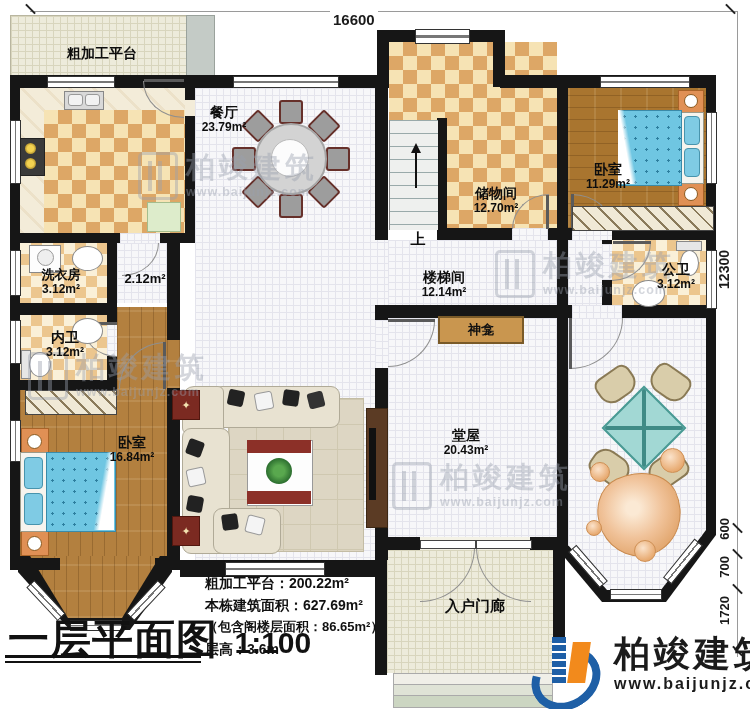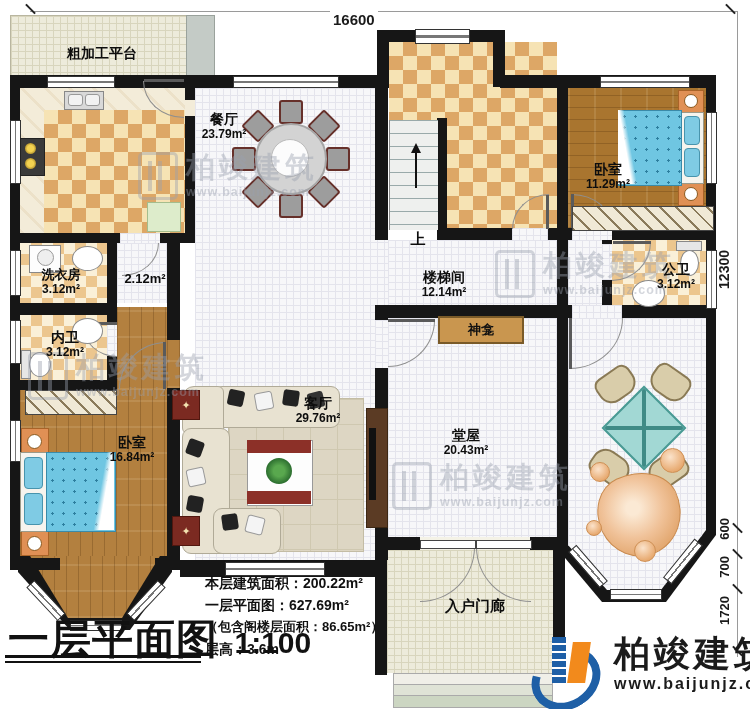--- a/index.html
+++ b/index.html
@@ -320,23 +320,27 @@
       </div>
     <div>
         <div class="wm-brand">柏竣建筑</div>
          <div class="wm-site">www.baijunjz.com</div>
       </div>
   </div>
 
   <div class="rlabel" style="left:40px;top:46px;width:124px;">
     <span class="rname">粗加工平台</span>
   </div>
-  <div class="rlabel" style="left:174px;top:112px;width:100px;">
+  <div class="rlabel" style="left:174px;top:105px;width:100px;">
     <span class="rname">餐厅</span>
     <span class="rarea">23.79m²</span>
+  </div>
+  <div class="rlabel" style="left:446px;top:186px;width:100px;">
+    <span class="rname">储物间</span>
+    <span class="rarea">12.70m²</span>
   </div>
   <div class="rlabel" style="left:558px;top:162px;width:100px;">
     <span class="rname">卧室</span>
     <span class="rarea">11.29m²</span>
   </div>
   <div class="rlabel" style="left:16px;top:268px;width:90px;">
     <span class="rname" style="font-size:13px;">洗衣房</span>
     <span class="rarea">3.12m²</span>
   </div>
   <div class="rlabel" style="left:100px;top:272px;width:90px;">
@@ -350,46 +354,42 @@
     <span class="rname">公卫</span>
     <span class="rarea">3.12m²</span>
   </div>
   <div class="rlabel" style="left:394px;top:270px;width:100px;">
     <span class="rname">楼梯间</span>
     <span class="rarea">12.14m²</span>
   </div>
   <div class="rlabel" style="left:406px;top:231px;width:24px;">
     <span class="rname" style="font-size:15px;">上</span>
   </div>
-  <div class="rlabel" style="left:268px;top:396px;width:100px;">
-    <span class="rname">客厅</span>
-    <span class="rarea">29.76m²</span>
-  </div>
   <div class="rlabel" style="left:416px;top:428px;width:100px;">
     <span class="rname">堂屋</span>
     <span class="rarea">20.43m²</span>
   </div>
   <div class="rlabel" style="left:82px;top:435px;width:100px;">
     <span class="rname">卧室</span>
     <span class="rarea">16.84m²</span>
   </div>
   <div class="rlabel" style="left:420px;top:598px;width:110px;">
     <span class="rname" style="font-size:15px;">入户门廊</span>
   </div>
 
   <div class="abs" style="left:8px;top:612px;white-space:nowrap;">
     <span style="font-size:41px;font-weight:bold;color:#111;letter-spacing:1px;">一层平面图</span>
     <span style="font-size:30px;font-weight:bold;color:#111;margin-left:12px;">1:100</span>
   </div>
   <div class="abs" style="left:5px;top:655px;width:196px;height:3px;background:#111;"></div>
   <div class="abs" style="left:5px;top:661px;width:196px;height:2px;background:#111;"></div>
 
   <div class="abs" style="left:205px;top:572px;width:175px;color:#111;font-weight:bold;">
-    <div style="font-size:14px;line-height:22px;white-space:nowrap;">本层建筑面积：200.22m²</div>
-    <div style="font-size:14px;line-height:22px;white-space:nowrap;">一层平面图：627.69m²</div>
+    <div style="font-size:14px;line-height:22px;white-space:nowrap;">粗加工平台：200.22m²</div>
+    <div style="font-size:14px;line-height:22px;white-space:nowrap;">本栋建筑面积：627.69m²</div>
     <div style="font-size:13px;line-height:22px;white-space:nowrap;">（包含阁楼层面积：86.65m²）</div>
     <div style="font-size:14px;line-height:22px;white-space:nowrap;">层高：3.6m</div>
   </div>
 
   <div class="abs" style="left:528px;top:633px;width:220px;height:72px;">
     <div class="abs" style="left:0;top:0;width:80px;height:72px;">
       <div class="abs" style="left:2px;top:16px;width:56px;height:44px;border:8px solid #1e5fa6;border-radius:50%;border-top-color:transparent;transform:rotate(-32deg);"></div>
       <div class="abs" style="left:24px;top:4px;width:14px;height:46px;background:#1e5fa6;background-image:repeating-linear-gradient(180deg,transparent 0 6px,#fff 6px 8px);"></div>
       <div class="abs" style="left:42px;top:9px;width:18px;height:41px;background:#f28a1c;transform:skewX(-8deg);"></div>
     </div>

